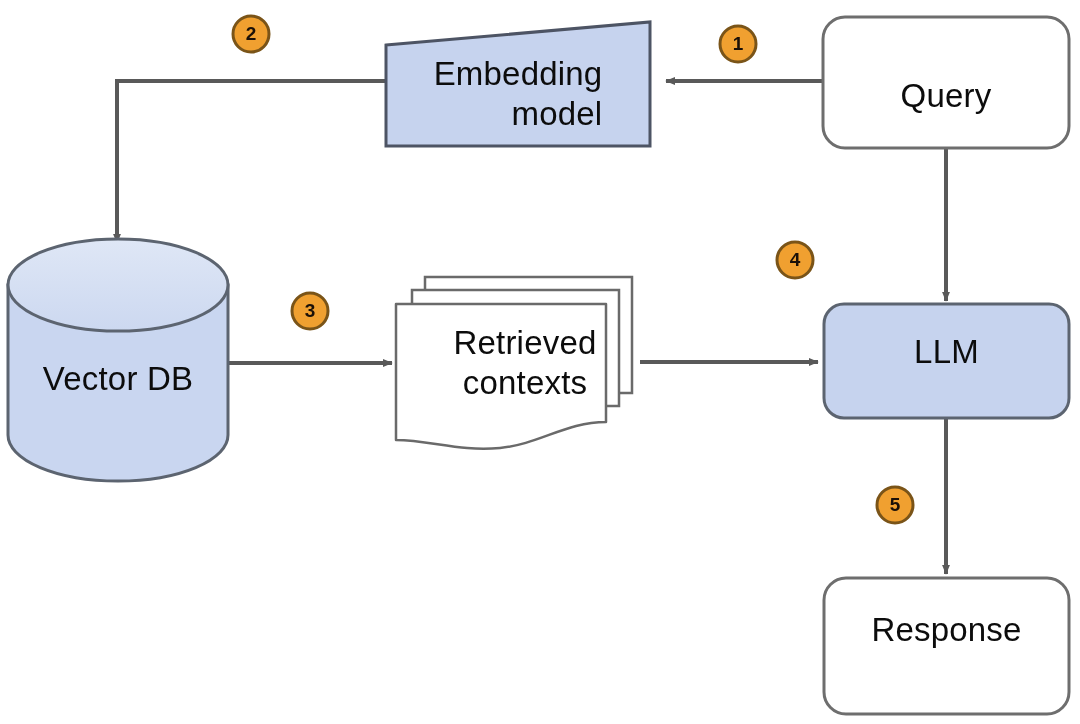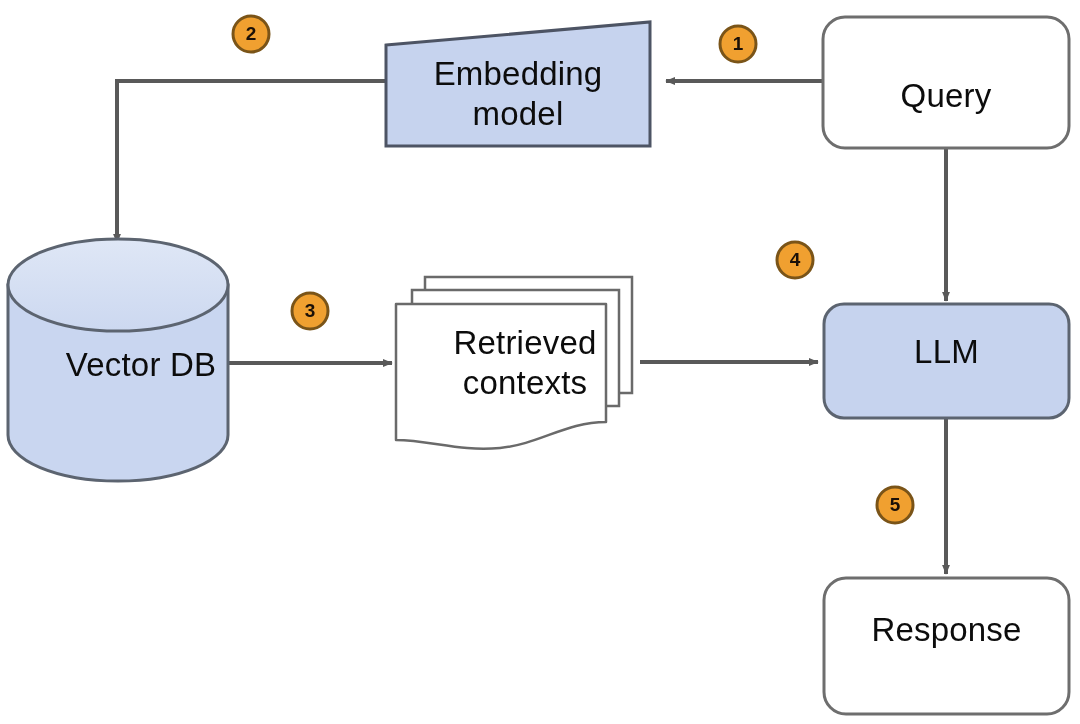--- a/index.html
+++ b/index.html
@@ -132,26 +132,26 @@
       <ellipse cx="310" cy="311" rx="18" ry="18" fill="#f0a030" stroke="#7a5418" stroke-width="3"></ellipse>
     </g>
     <g>
       <ellipse cx="795" cy="260" rx="18" ry="18" fill="#f0a030" stroke="#7a5418" stroke-width="3"></ellipse>
     </g>
     <g>
       <ellipse cx="895" cy="505" rx="18" ry="18" fill="#f0a030" stroke="#7a5418" stroke-width="3"></ellipse>
     </g>
   </svg>
 
-  <div class="node-label" style="left:386px; top:42px; width:264px; height:104px;">Embedding
+  <div class="node-label" style="left:386px; top:42px; width:264px; height:104px;text-align:right;">Embedding
 model</div>
 
   <div class="node-label" style="left:823px; top:17px; width:246px; height:158px;">Query</div>
 
-  <div class="node-label" style="left:8px; top:325px; width:220px; height:80px;margin-left:23px;">Vector DB</div>
+  <div class="node-label" style="left:8px; top:339px; width:220px; height:80px;">Vector DB</div>
 
   <div class="node-label" style="left:420px; top:308px; width:210px; height:110px;">Retrieved
 contexts</div>
 
   <div class="node-label" style="left:824px; top:295px; width:245px; height:114px;">LLM</div>
 
   <div class="node-label" style="left:824px; top:578px; width:245px; height:104px;">Response</div>
 
   <div class="badge-label" style="left:720px; top:26px; width:36px; height:36px;">1</div>
 

